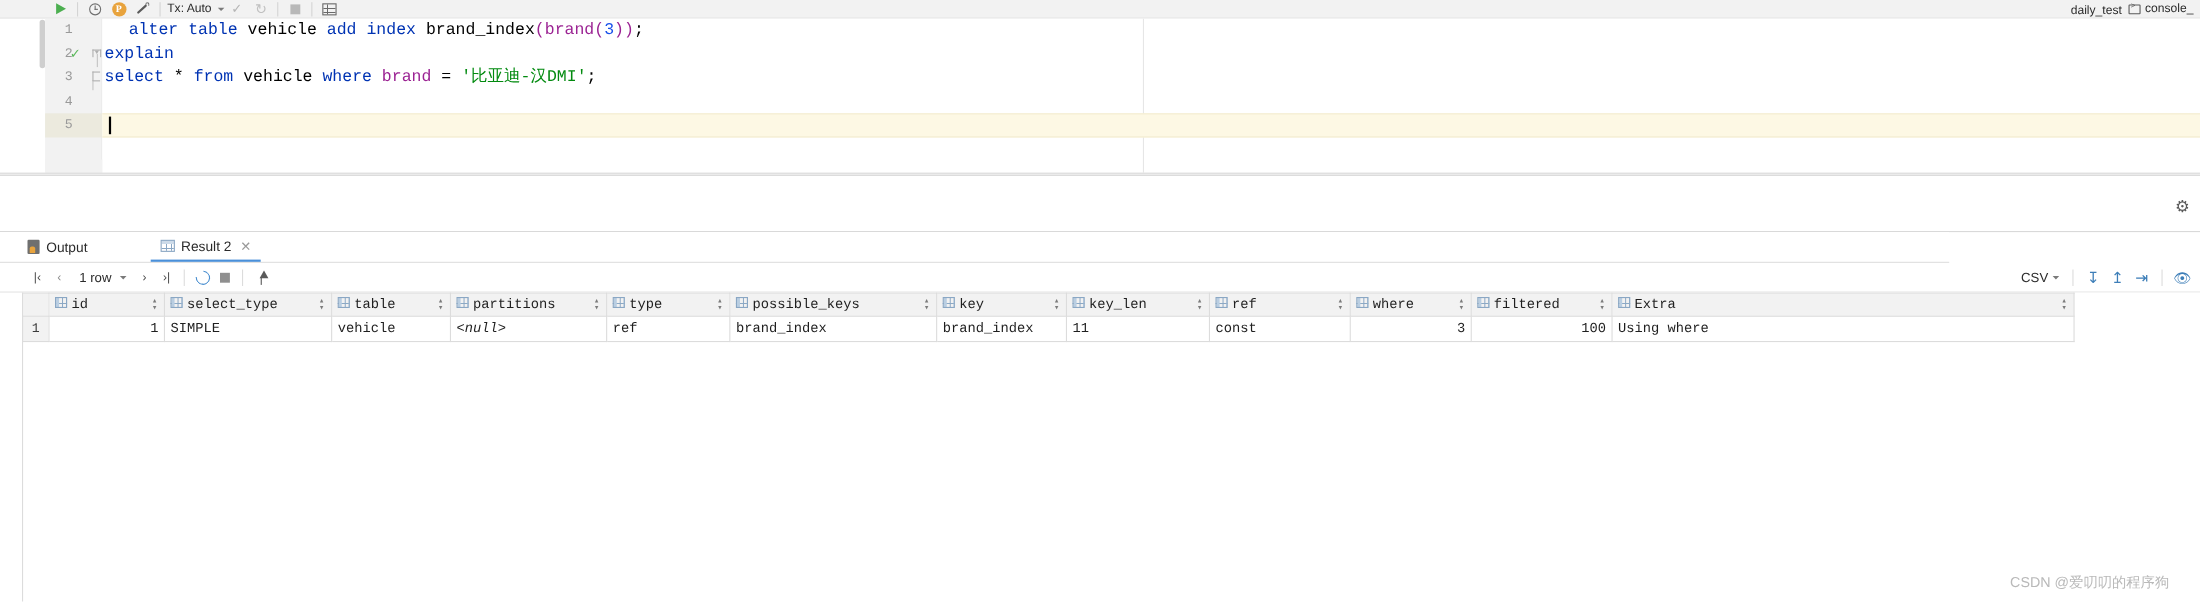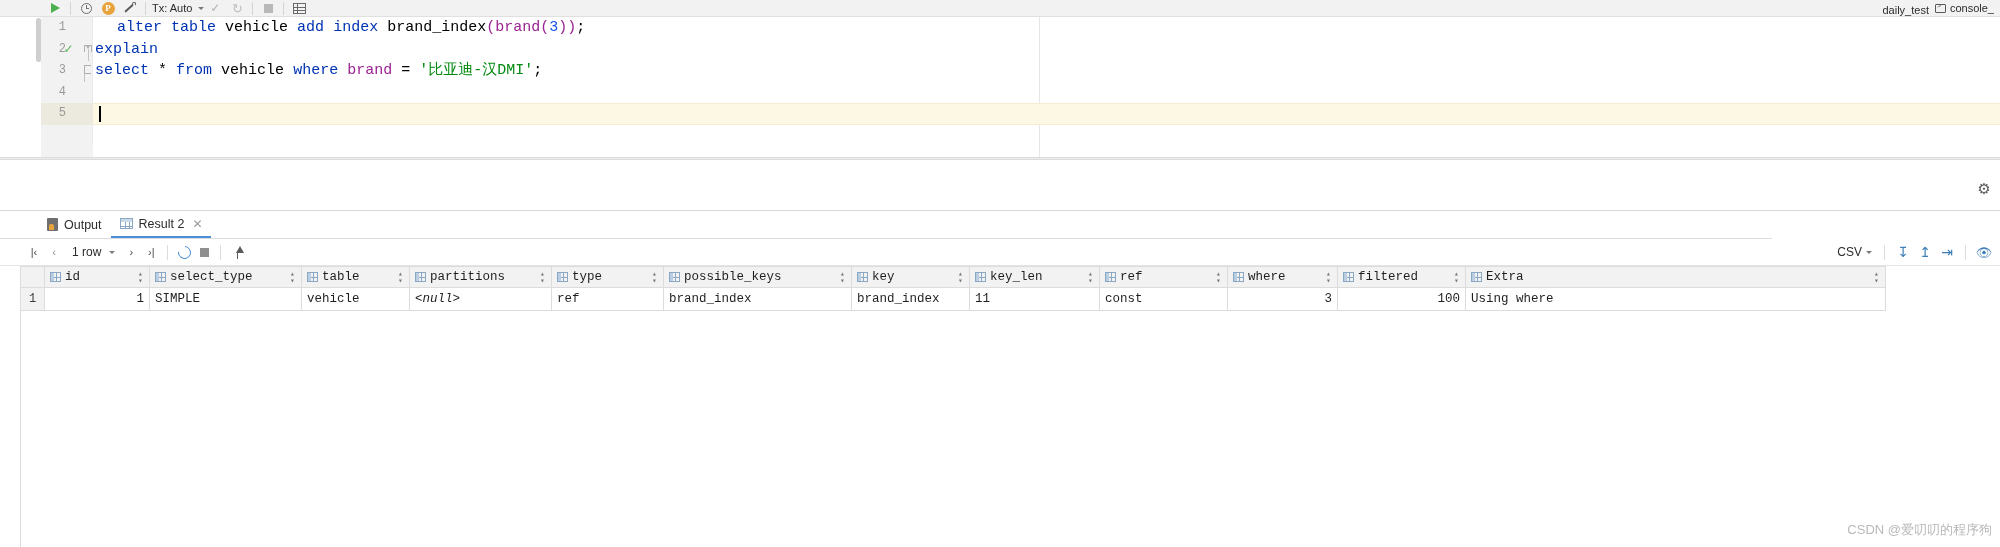--- a/index.html
+++ b/index.html
@@ -383,22 +383,23 @@
     box-sizing: border-box;
   }
   .tabs-row {
     position: absolute;
     left: 0; top: 0;
     width: 1772px; height: 28px;
     background: #ffffff;
     border-bottom: 1px solid #dcdcdc;
     display: flex;
     align-items: flex-end;
-    padding-left: 38px;
-    box-sizing: border-box;
+    padding-left: 16px;
+    box-sizing: border-box;
+    gap: 48px;
   }
   .tab {
     display: flex;
     align-items: center;
     gap: 6px;
     height: 27px;
     padding: 0 9px;
     font-size: 12.5px;
     color: #2b2b2b;
     box-sizing: border-box;
@@ -550,21 +551,20 @@
     white-space: nowrap;
     overflow: hidden;
   }
   table.rt th.rowhdr {
     width: 24px;
     padding: 0;
     border-left: 1px solid #dcdcdc;
   }
   .th-inner {
     display: flex;
-    align-items: center;
     gap: 4px;
     width: 100%;
   }
   .col-ico {
     flex: 0 0 auto;
     width: 11px; height: 10px;
     border: 1.1px solid #8aa7c4;
     box-sizing: border-box;
     background:
       linear-gradient(to right, #b9cee2 0, #b9cee2 3px, transparent 3px),
@@ -607,21 +607,21 @@
 
   .left-stub {
     position: absolute;
     left: 20px; top: 76px;
     width: 1px; height: 260px;
     background: #dcdcdc;
   }
 
   .watermark {
     position: absolute;
-    right: 8px; bottom: 8px;
+    right: 28px; bottom: 8px;
     font-size: 13px;
     color: #b9b9b9;
     font-family: "Liberation Sans", sans-serif;
     white-space: nowrap;
   }
 </style>
 </head>
 <body>
 
 <div class="app">

